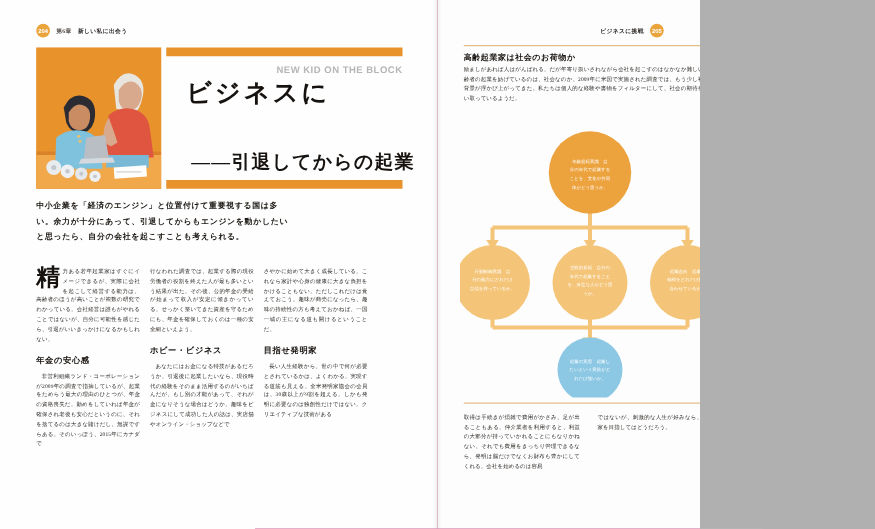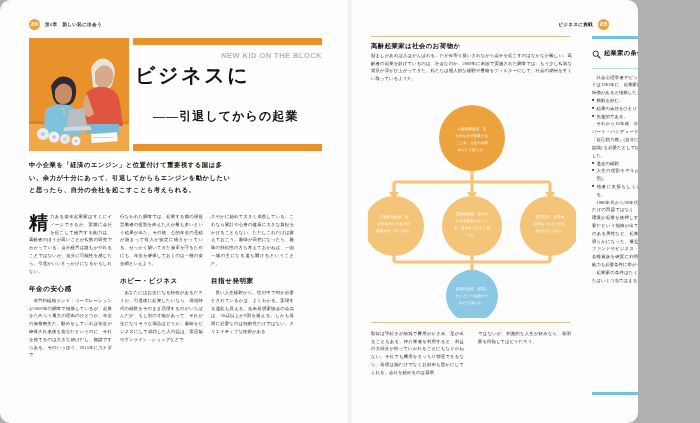--- a/index.html
+++ b/index.html
@@ -5,25 +5,24 @@
   html, body {
     margin: 0;
     padding: 0;
     background: #b0b0b0;
   }
   body {
     font-family: "Liberation Serif", "DejaVu Serif", serif;
   }
   #spread {
     position: relative;
-    width: 638px;
+    width: 560px;
     height: 423px;
     background: #ec4899;
     overflow: hidden;
-    border-radius: 10px;
   }
   .page {
     position: absolute;
     top: 0;
     height: 423px;
     background: #fefefe;
     overflow: hidden;
   }
   #page-left  { left: 0;     width: 350px; }
   #page-right { left: 350px; width: 350px; background:#fdfdfd; }
@@ -117,33 +116,33 @@
     top: 13px;
     font-family: "Liberation Sans", sans-serif;
     font-weight: bold;
     font-size: 7.6px;
     letter-spacing: .4px;
     color: #b5b5b5;
     white-space: nowrap;
   }
   .big-title {
     position: absolute;
-    left: 2px;
+    left: 16px;
     top: 25px;
     font-size: 20px;
     line-height: 1.27;
     letter-spacing: 2.6px;
     color: #16120f;
     font-weight: bold;
   }
   .sub-title {
     position: absolute;
     left: 20px;
-    top: 70px;
-    font-size: 12px;
+    top: 82px;
+    font-size: 15px;
     letter-spacing: 1.1px;
     color: #16120f;
     font-weight: bold;
     white-space: nowrap;
   }
 
   
   .lead {
     position: absolute;
     left: 29px;

